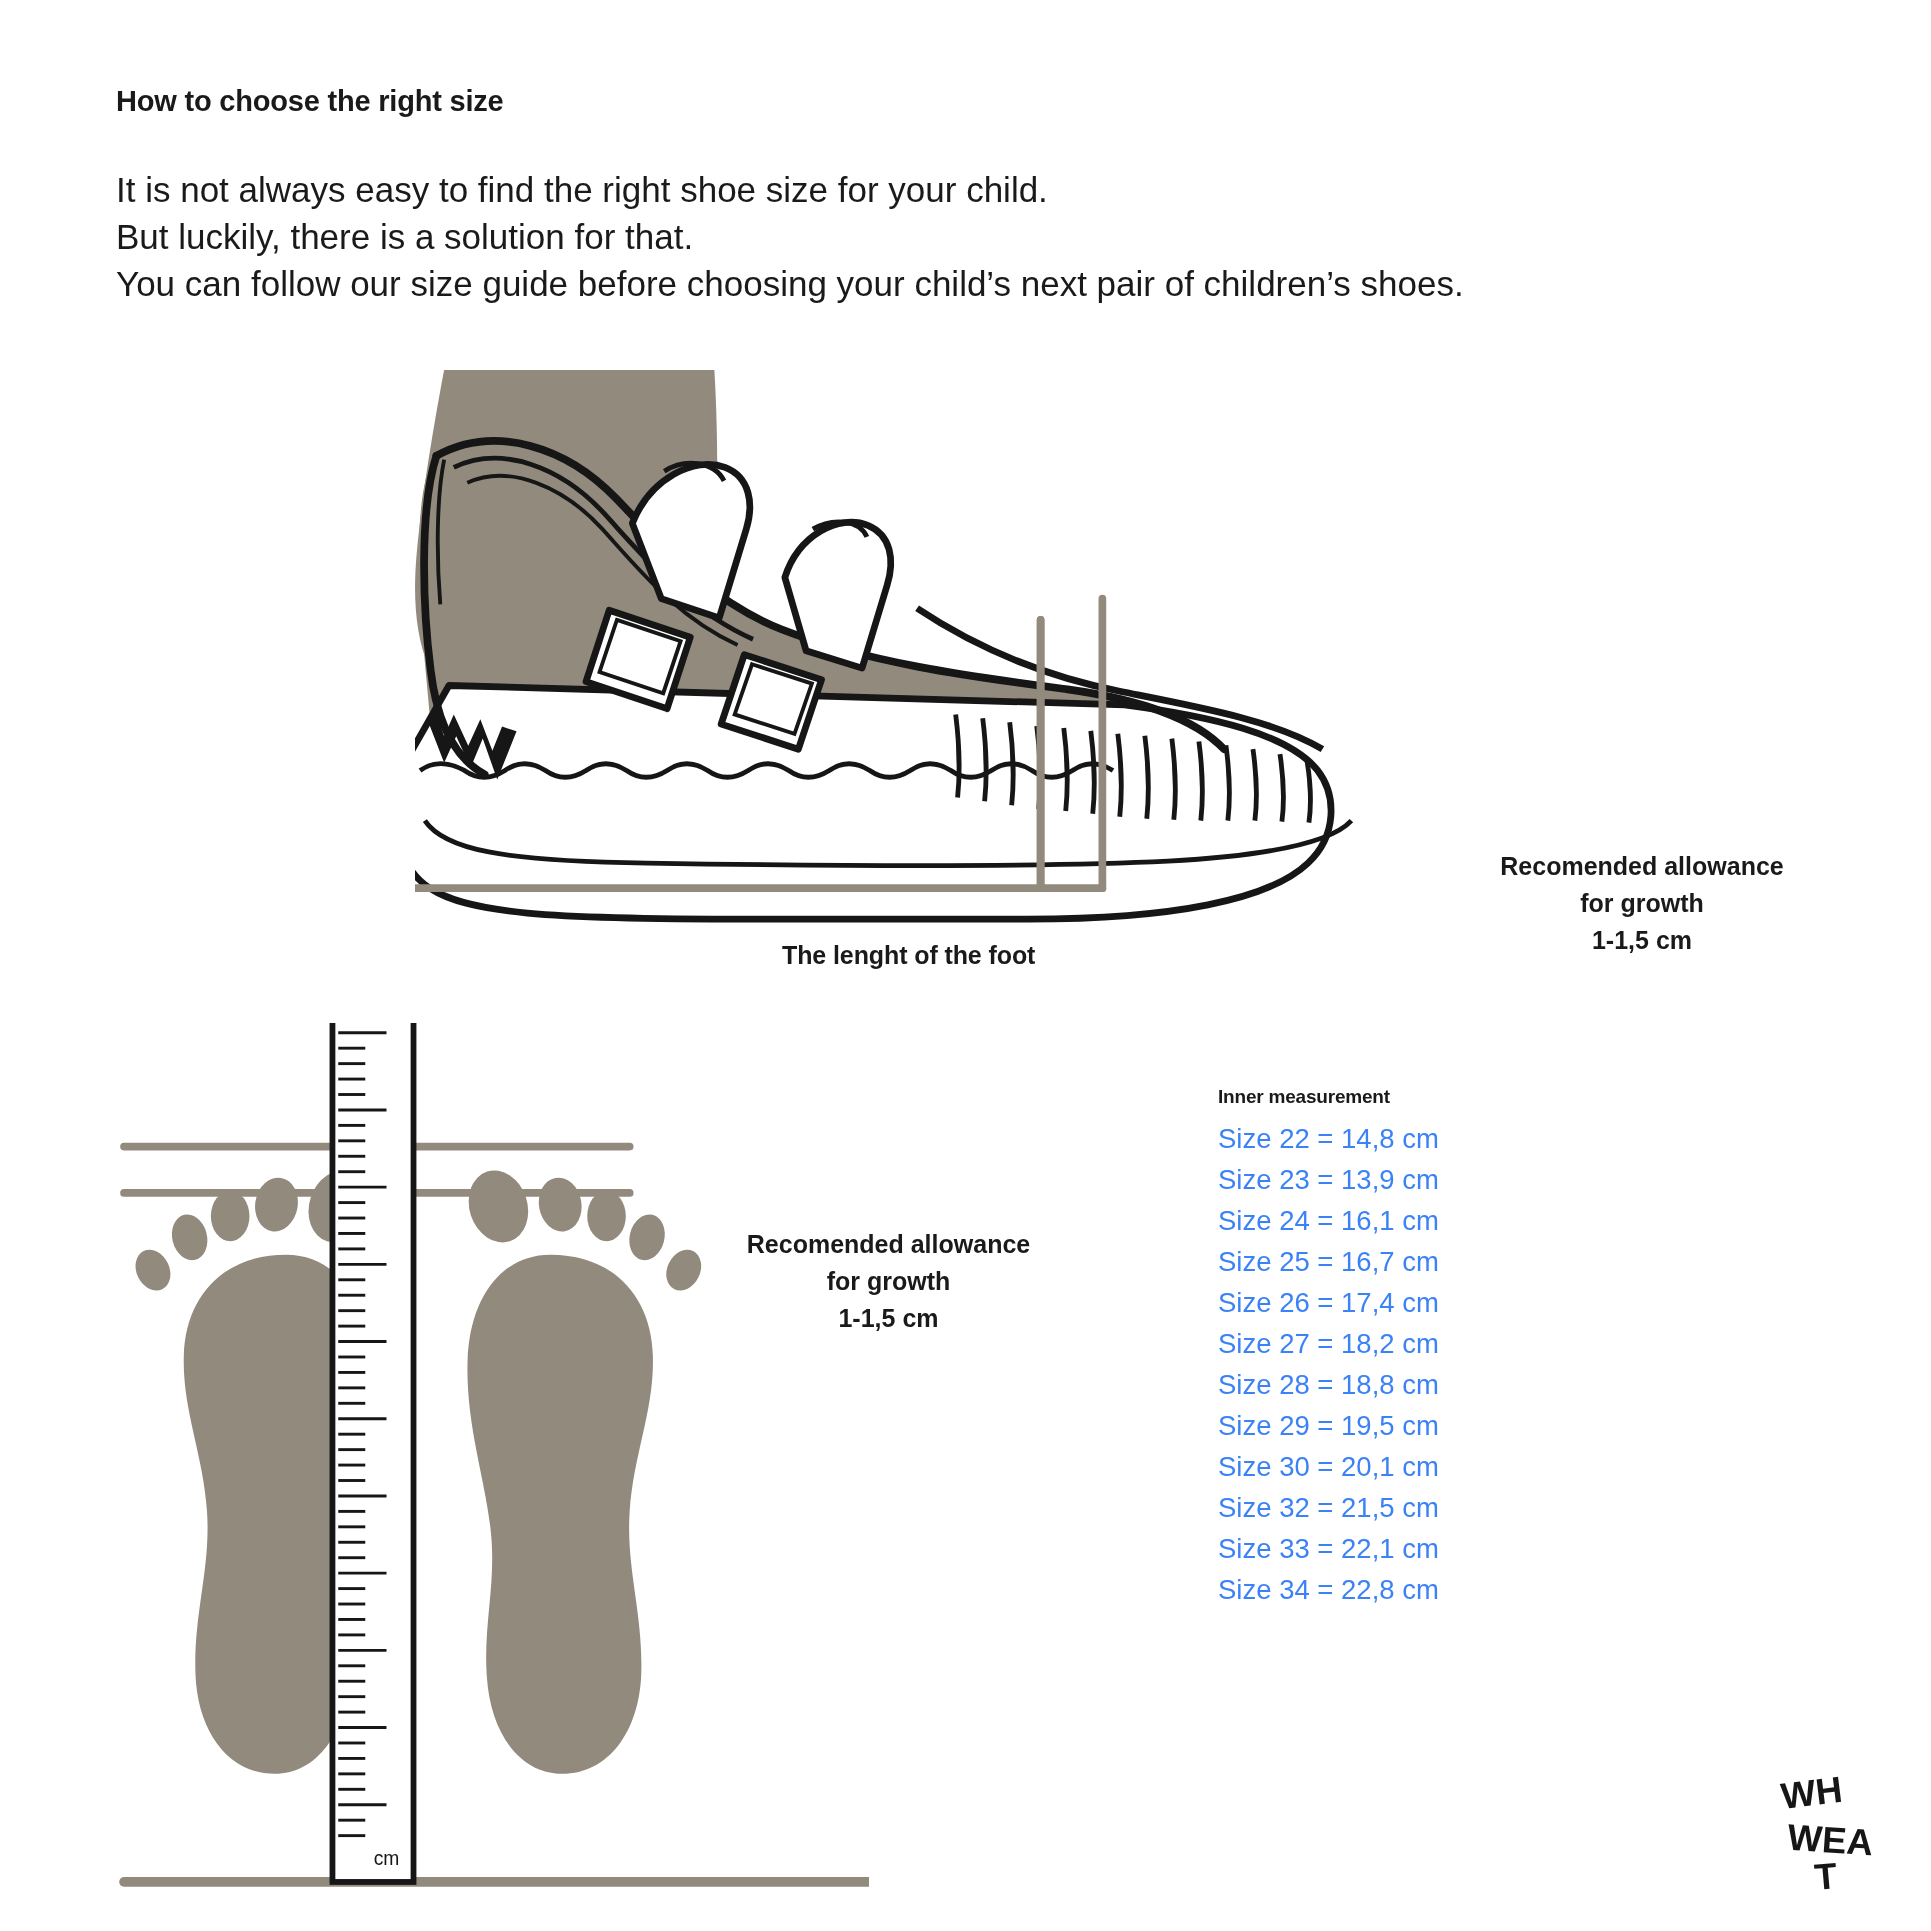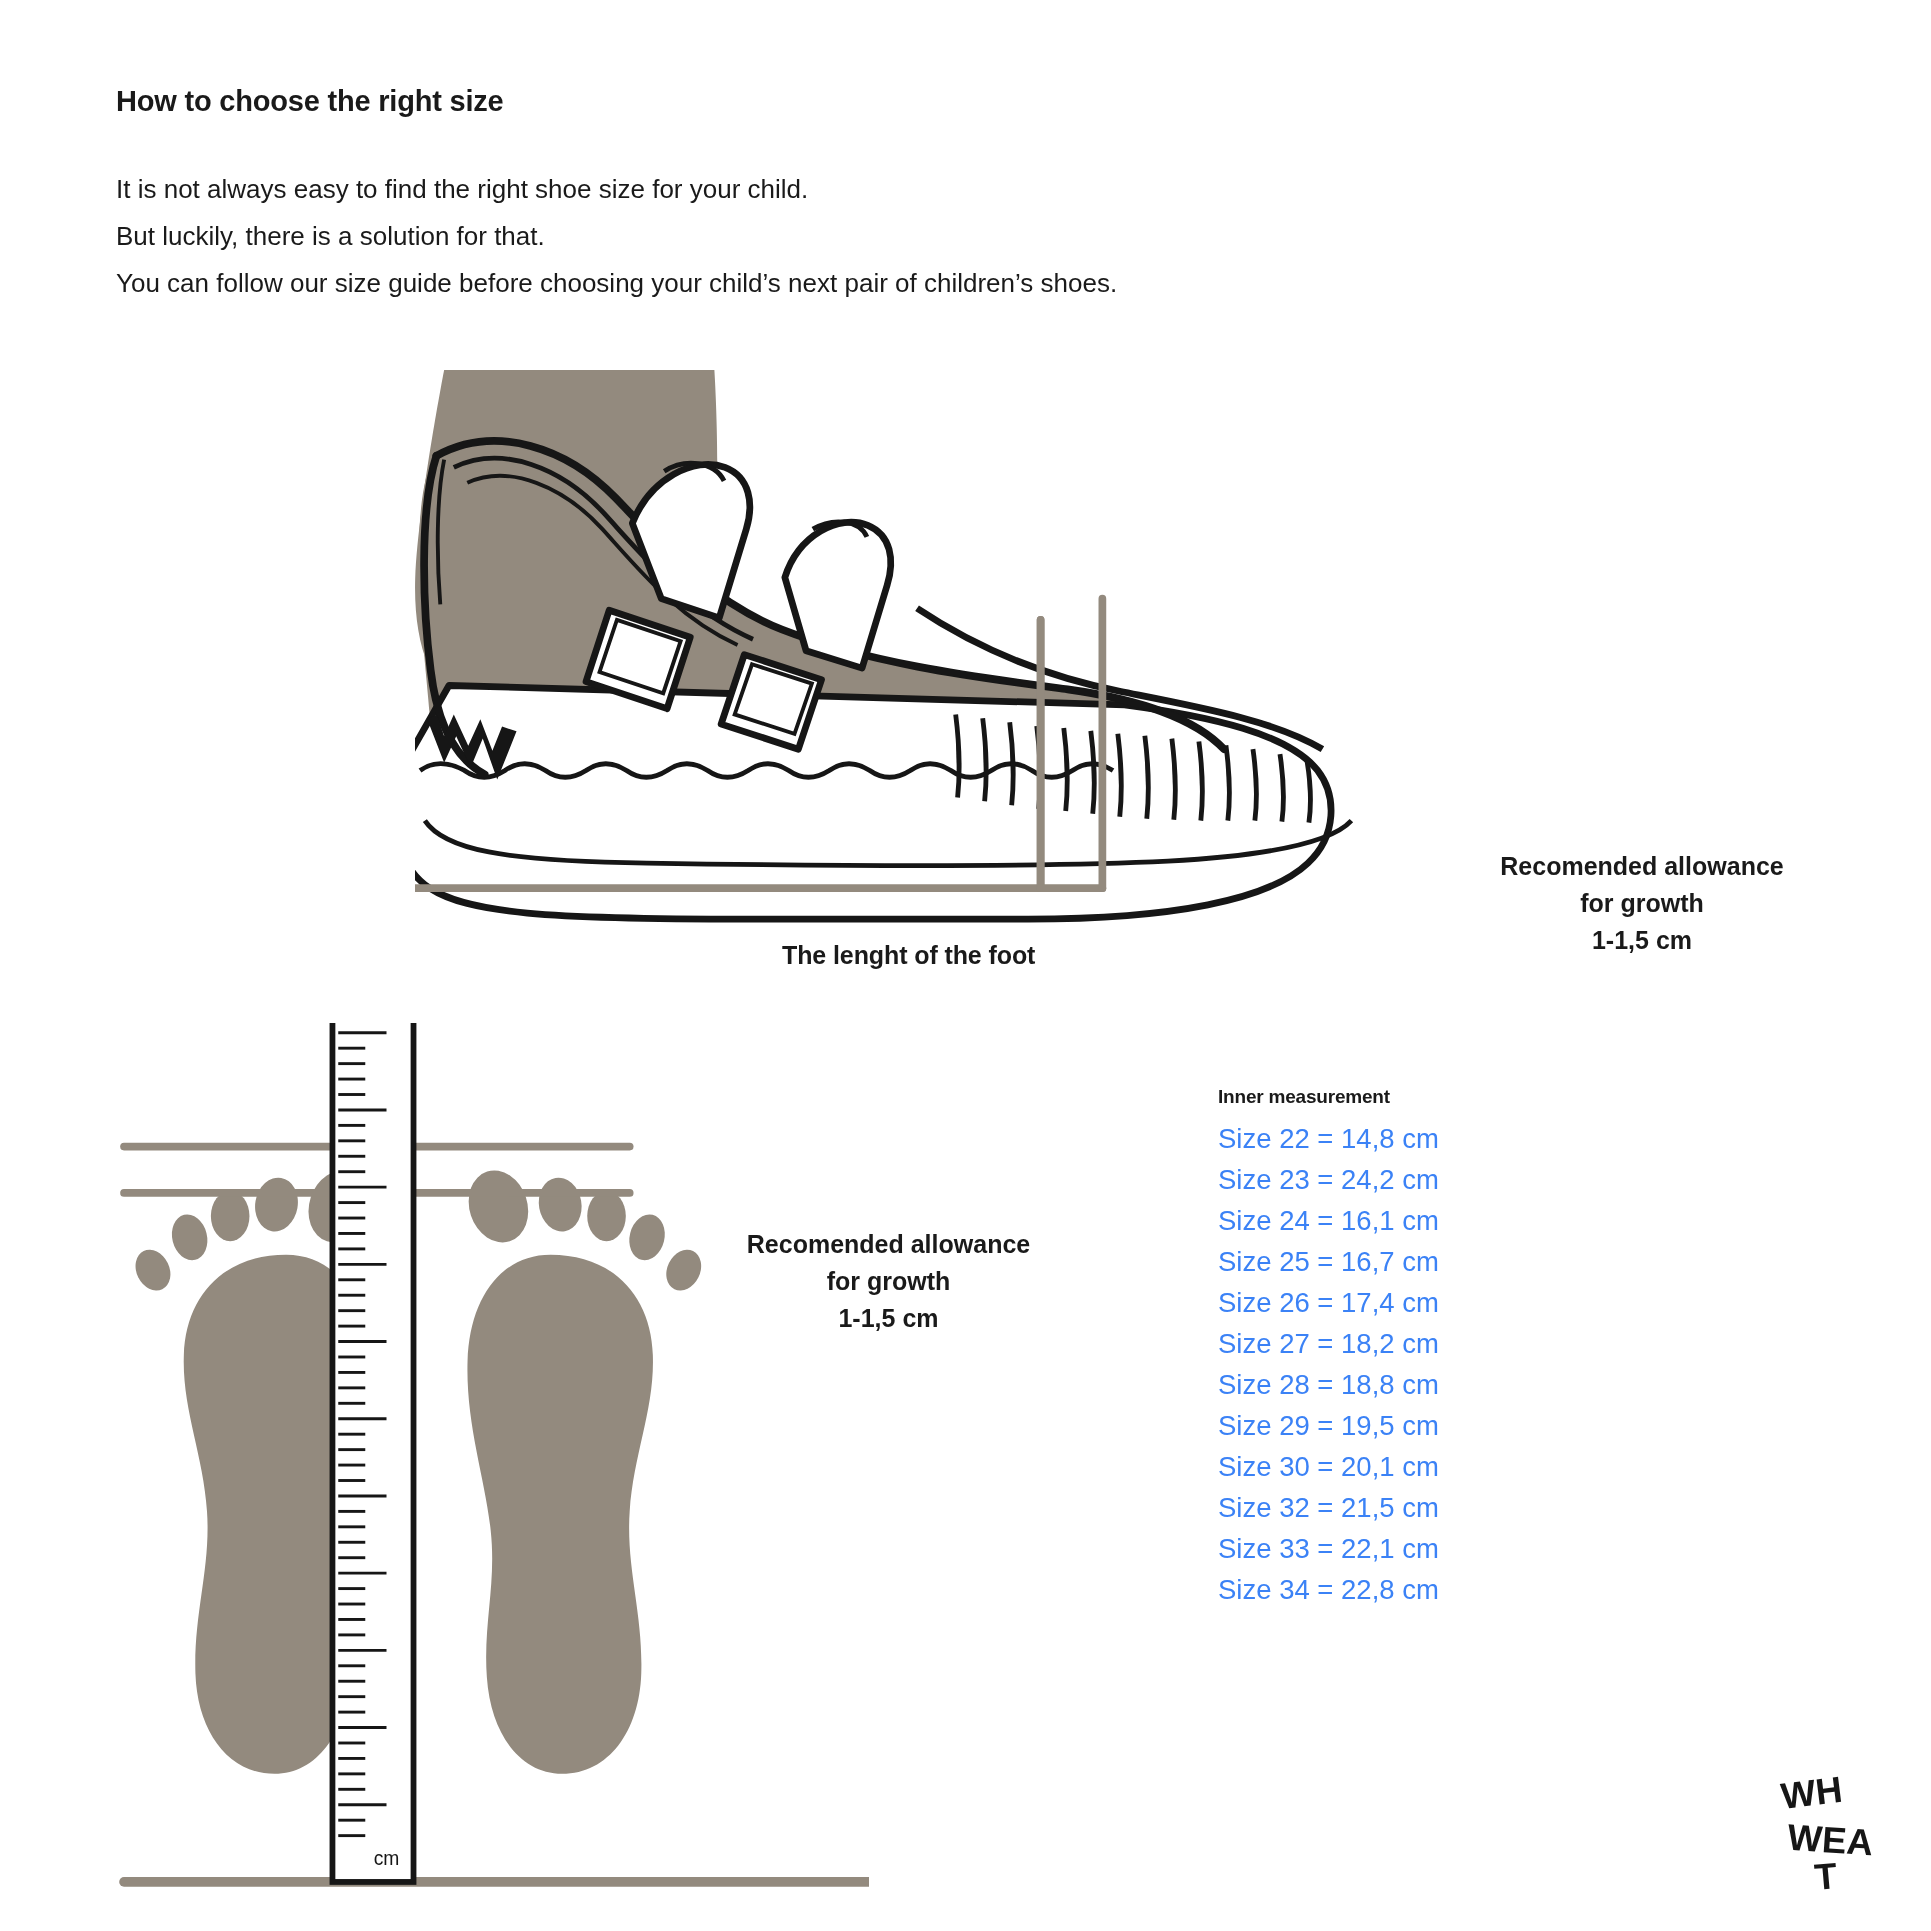--- a/index.html
+++ b/index.html
@@ -24,21 +24,21 @@
     left: 116px;
     top: 85px;
     font-size: 29px;
     font-weight: bold;
     letter-spacing: -0.2px;
   }
   .intro {
     position: absolute;
     left: 116px;
     top: 166px;
-    font-size: 26px;
+    font-size: 35px;
     line-height: 47px;
     color: #1a1a1a;
     white-space: nowrap;
   }
   .intro div { white-space: nowrap; }
 
   
   .shoe-wrap {
     position: absolute;
     left: 415px;
@@ -295,21 +295,21 @@
 
   <div class="label-allowance-2">
     <div>Recomended allowance</div>
     <div>for growth</div>
     <div>1-1,5 cm</div>
   </div>
 
   <div class="sizes">
     <div class="sizes-title">Inner measurement</div>
     <div class="size-row">Size 22 = 14,8 cm</div>
-    <div class="size-row">Size 23 = 24,2 cm</div>
+    <div class="size-row">Size 23 = 13,9 cm</div>
     <div class="size-row">Size 24 = 16,1 cm</div>
     <div class="size-row">Size 25 = 16,7 cm</div>
     <div class="size-row">Size 26 = 17,4 cm</div>
     <div class="size-row">Size 27 = 18,2 cm</div>
     <div class="size-row">Size 28 = 18,8 cm</div>
     <div class="size-row">Size 29 = 19,5 cm</div>
     <div class="size-row">Size 30 = 20,1 cm</div>
     <div class="size-row">Size 32 = 21,5 cm</div>
     <div class="size-row">Size 33 = 22,1 cm</div>
     <div class="size-row">Size 34 = 22,8 cm</div>

